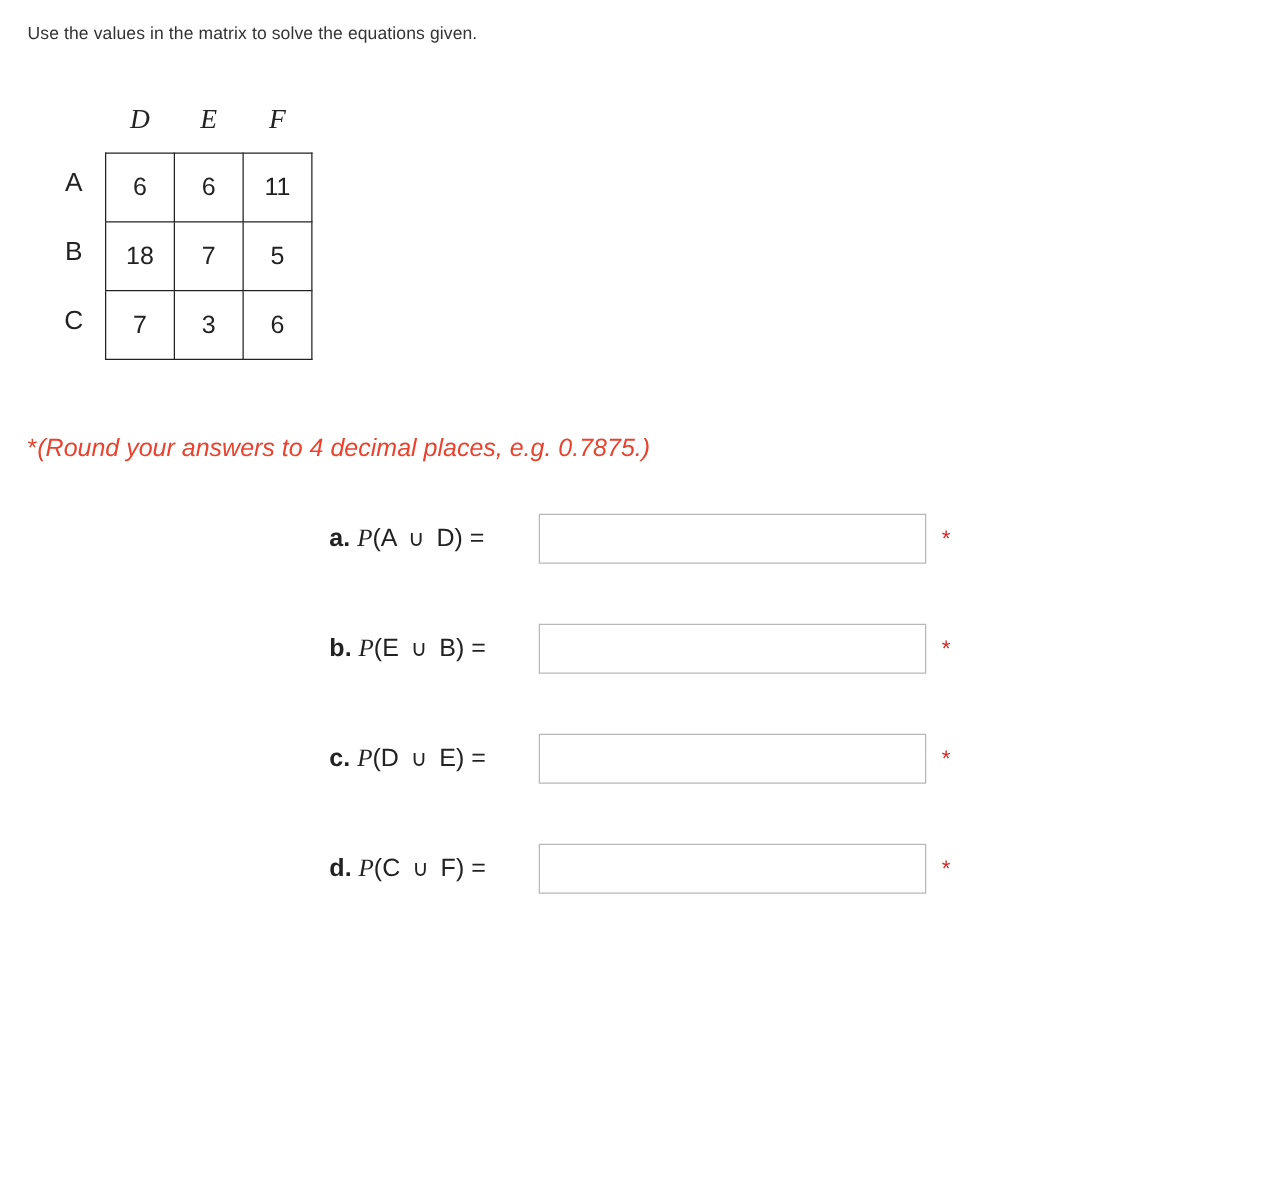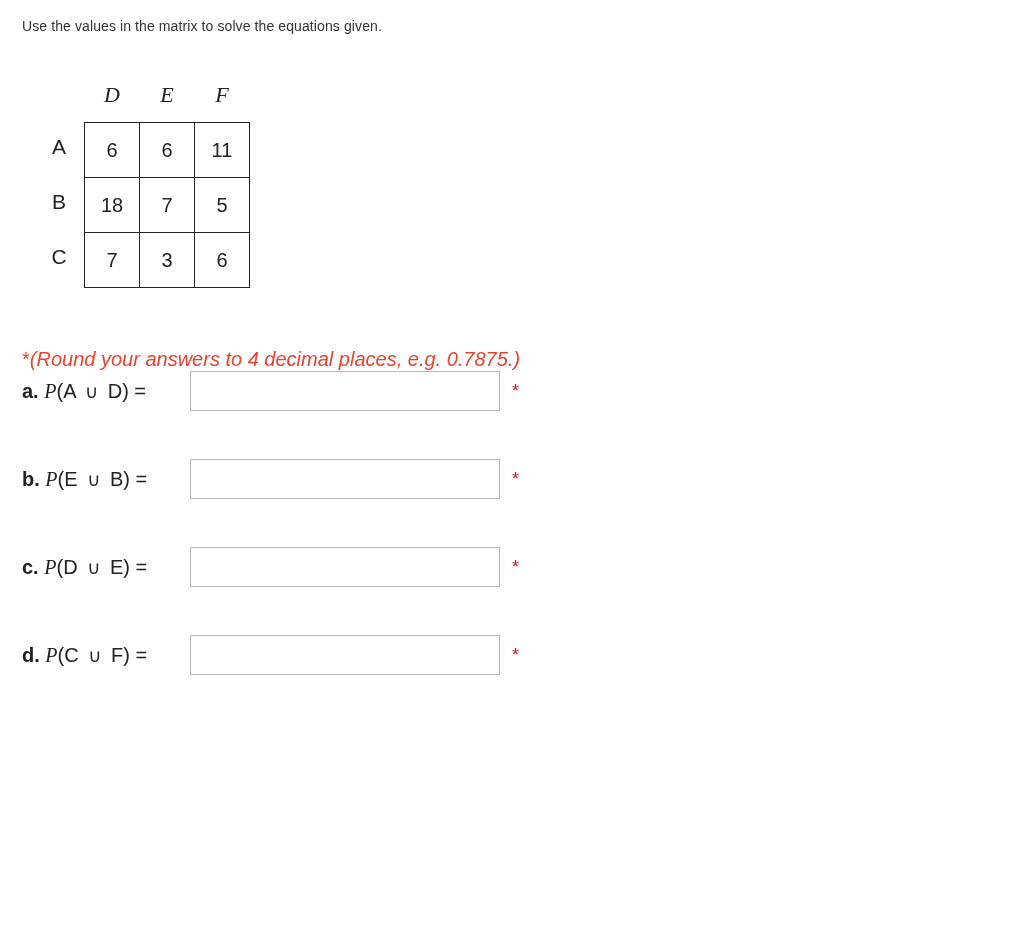--- a/index.html
+++ b/index.html
@@ -45,28 +45,30 @@
     border: 1px solid #222;
     width: 52px;
     height: 52px;
     text-align: center;
     font-size: 20px;
   }
   .hint {
     color: #e8432e;
     font-style: italic;
     font-size: 20px;
+    margin-bottom: 40px;
   }
   .hint .ast {
     font-style: normal;
   }
   .qrow {
     display: flex;
     align-items: center;
     margin-bottom: 48px;
+    justify-content: center;
   }
   .qlabel {
     font-size: 20px;
     min-width: 168px;
     white-space: nowrap;
   }
   .qlabel b { font-weight: 700; }
   .qlabel .P { font-style: italic; font-family: Georgia, "Times New Roman", serif; }
   .union {
     font-size: 18px;

